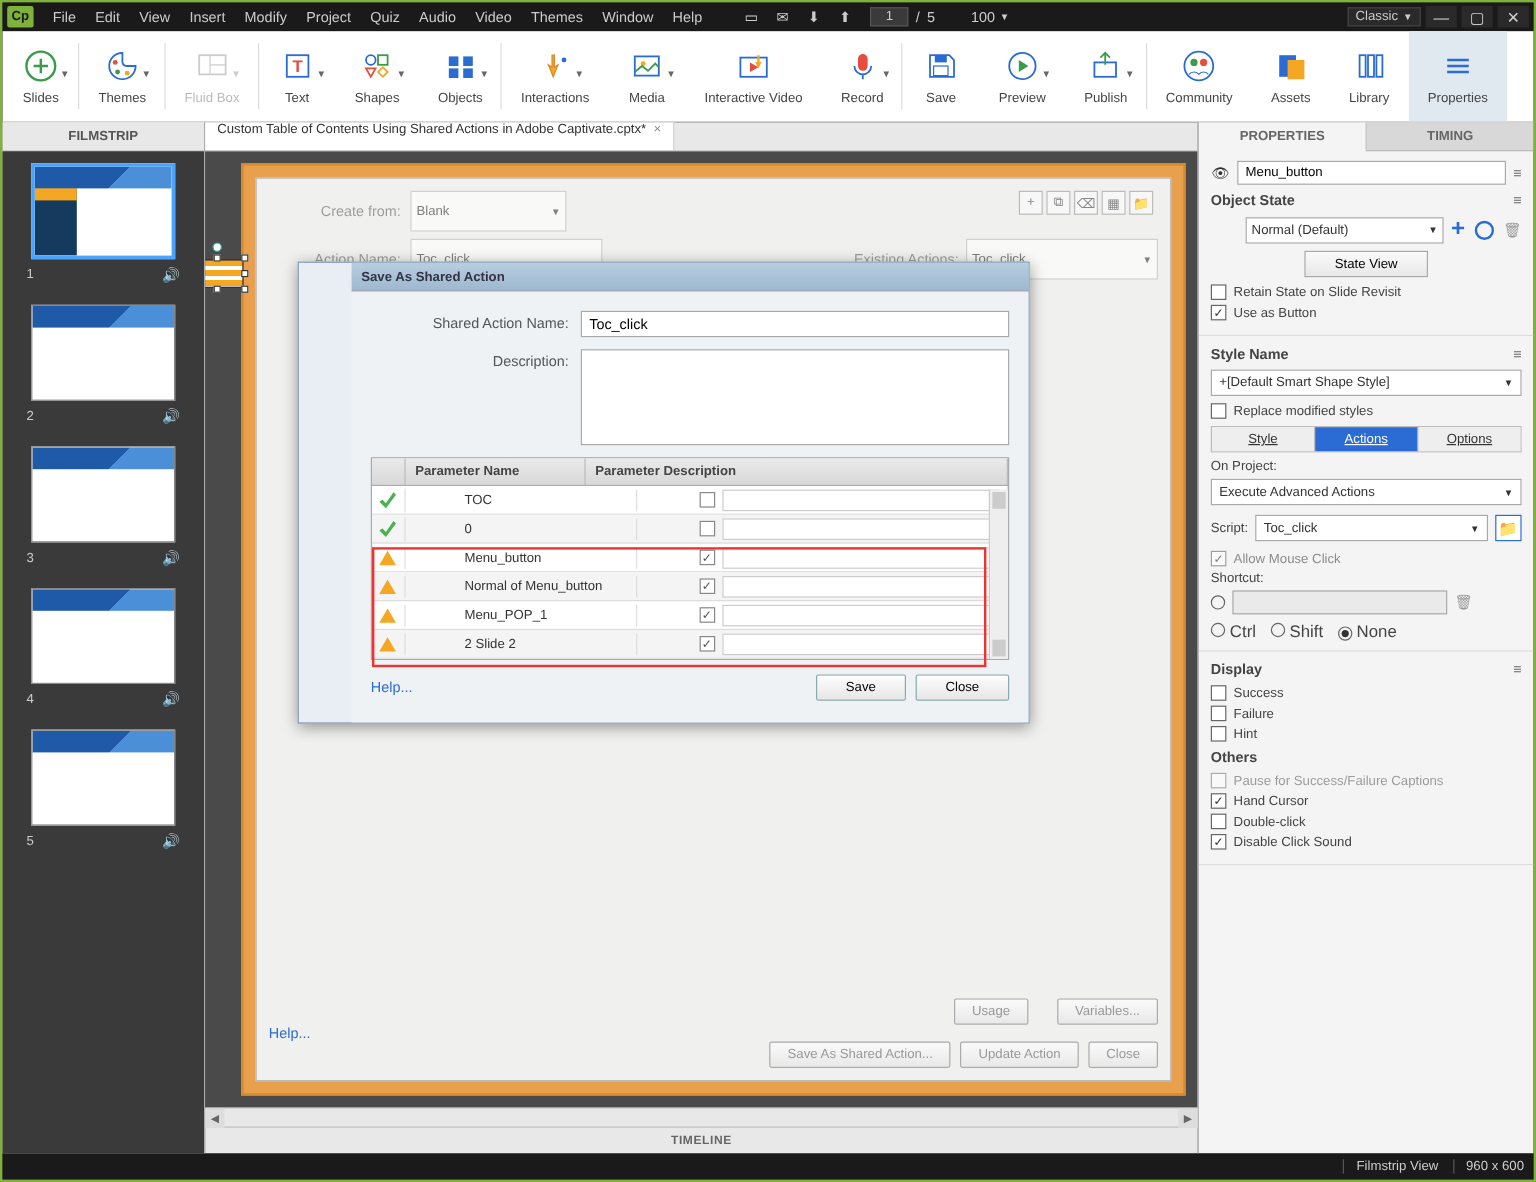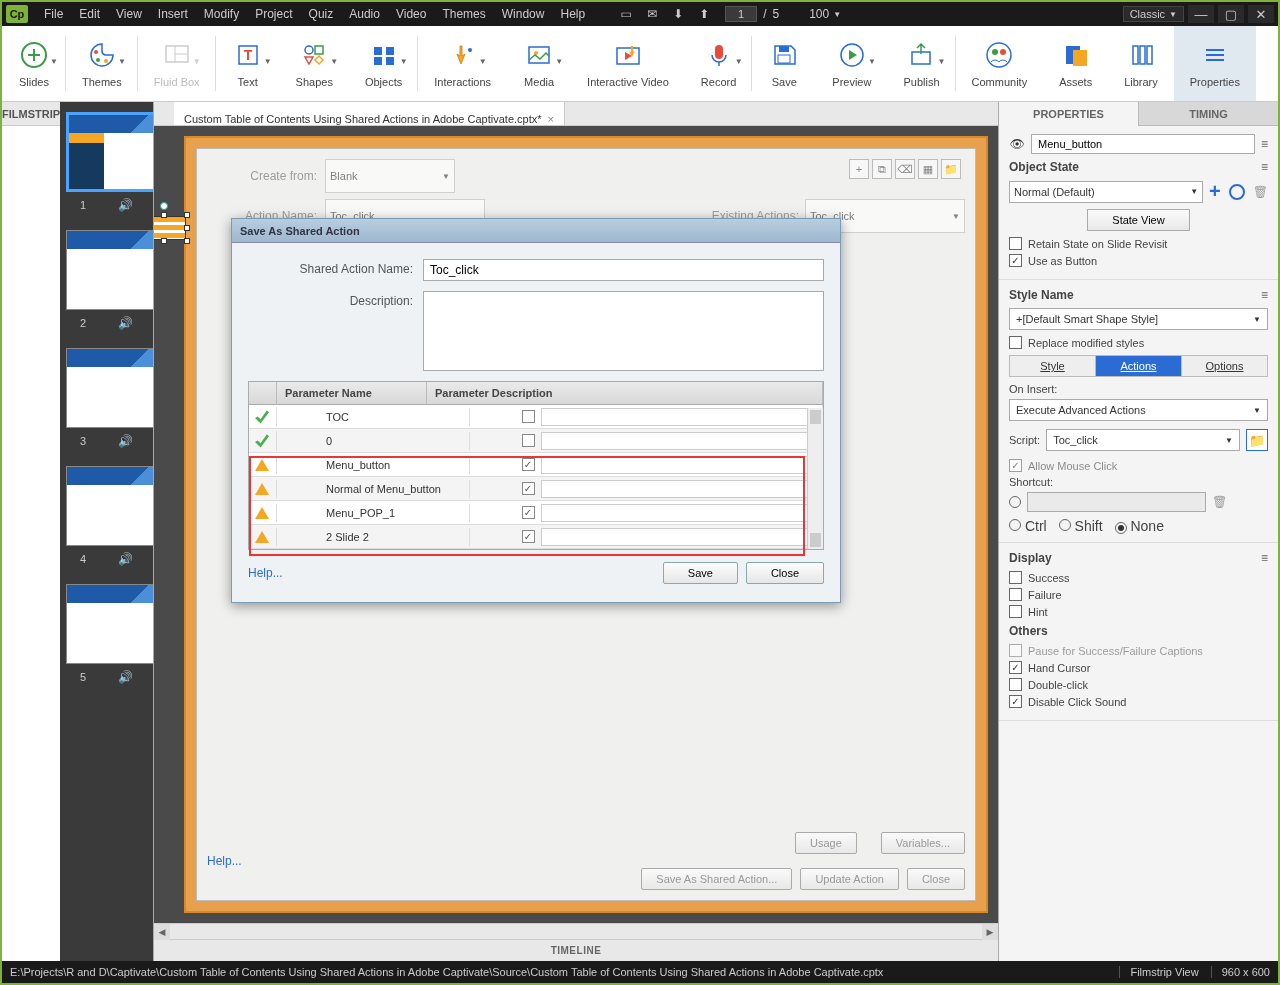--- a/index.html
+++ b/index.html
@@ -24,54 +24,54 @@
 .ribbon-group.sep::after { content:""; position:absolute; right:0; top:10px; bottom:10px; width:1px; background:#ddd; }
 .ribbon-icon { width: 32px; height: 32px; display:flex; align-items:center; justify-content:center; margin-bottom:5px; position:relative; }
 .ribbon-label { font-size: 11px; color: #444; }
 .ribbon-group.disabled .ribbon-label { color: #bbb; }
 .icon-chevron { font-size:8px; color:#666; position:absolute; right:-8px; bottom:5px; }
 
 
 .main-area { display: flex; height: calc(100% - 24px - 76px - 22px); }
 
 
-.filmstrip { width: 152px; background: #fff; border-right: 1px solid #aaa; display:flex; }
+.filmstrip { width: 169px; background: #fff; border-right: 1px solid #aaa; display:flex; flex-direction:column; }
 .filmstrip-header { height: 24px; background: #e8e8e8; border-bottom:1px solid #ccc; display:flex; align-items:center; justify-content:center; font-size:11px; font-weight:bold; color:#555; }
 .filmstrip-body { flex:1; overflow-y:auto; background:#3a3a3a; padding: 10px 6px; }
 .thumb-wrap { margin-bottom: 18px; }
 .thumb { width: 120px; height: 80px; background:#fff; border:1px solid #888; margin: 0 auto 6px; position:relative; overflow:hidden; }
 .thumb.selected { border: 3px solid #4aa3ff; }
 .thumb-banner { height:18px; background: linear-gradient(135deg,#1e5aa8 60%, #4a8fd8 60%); }
 .thumb-left { position:absolute; left:0; top:18px; bottom:0; width:35px; background:#163a5e; }
 .thumb-accent { position:absolute; left:0; top:18px; width:35px; height:10px; background:#f5a623; }
 .thumb-meta { display:flex; justify-content:space-between; align-items:center; padding: 0 14px; color:#ccc; font-size:11px; }
 .thumb-audio { font-size:12px; }
 
 
 .stage-wrap { flex:1; display:flex; flex-direction:column; background:#4a4a4a; }
 .tabbar { height:24px; background:#e8e8e8; display:flex; align-items:center; border-bottom:1px solid #ccc; }
-.doc-tab { padding: 0 10px; height:100%; display:flex; align-items:flex-end; gap:6px; background:#fff; border-right:1px solid #ccc; font-size:11px;margin-left:20px; }
+.doc-tab { padding: 0 10px; height:100%; display:flex; align-items:flex-start; gap:6px; background:#fff; border-right:1px solid #ccc; font-size:11px; }
 .doc-tab .close { color:#888; cursor:pointer; }
 .stage { flex:1; position:relative; overflow:hidden; }
 .stage-inner { position:absolute; inset:10px 10px 10px 30px; background:#e8a04c; border:2px solid #d88a2a; }
 
 
 .adv-dialog { position:absolute; top:10px; left:10px; right:10px; bottom:10px; background:#f0f0ee; border:1px solid #bbb; padding:10px; }
 .adv-title { text-align:center; font-size:14px; color:#555; margin-bottom:8px; }
 .adv-row { display:flex; align-items:center; gap:8px; margin-bottom:6px; opacity:0.6; }
 .adv-label { width:110px; text-align:right; color:#666; font-size:12px; }
 .adv-select { flex:0 0 130px; height:20px; border:1px solid #bbb; background:#fff; padding:16px 4px; font-size:11px; display:flex; align-items:center; justify-content:space-between; }
 .adv-buttons-row { position:absolute; top:10px; right:14px; display:flex; gap:3px; }
 .adv-sq { width:20px; height:20px; border:1px solid #bbb; background:#f7f7f7; display:flex; align-items:center; justify-content:center; font-size:11px; color:#888; }
 .adv-bottom { position:absolute; bottom:10px; left:10px; right:10px; display:flex; align-items:center; gap:8px; }
 .adv-btn { padding: 4px 14px; border:1px solid #aaa; background:linear-gradient(#fafafa,#e8e8e8); color:#999; font-size:11px; border-radius:2px; }
 .adv-help { color:#2a6cd4; font-size:12px; }
 
 
-.shared-dialog { position:absolute; top:80px; left:45px; width:610px; background:#e8eef3; border:1px solid #7a9ab5; box-shadow: 0 3px 12px rgba(0,0,0,0.4); }
+.shared-dialog { position:absolute; top:80px; left:45px; width:610px; background:#e8eef3; border:1px solid #7a9ab5; box-shadow: 0 3px 12px rgba(0,0,0,0.4); padding-left: 44px; }
 .shared-titlebar { height:24px; background: linear-gradient(#b8cde0, #9db8cf); display:flex; align-items:center; padding:0 8px; font-size:11px; font-weight:bold; color:#334; border-bottom:1px solid #88a; }
 .shared-body { padding: 16px; background:#eef2f5; }
 .shared-row { display:flex; margin-bottom:10px; }
 .shared-label { width:175px; text-align:right; padding-right:10px; color:#555; font-size:12px; padding-top:3px; }
 .shared-input { flex:1; height:22px; border:1px solid #aaa; background:#fff; padding:2px 6px; font-size:12px; }
 .shared-textarea { flex:1; height:80px; border:1px solid #aaa; background:#fff; resize:none; }
 
 .param-table { border:1px solid #aaa; margin-top:6px; position:relative; }
 .param-head { display:flex; background:linear-gradient(#eaeaea,#d8d8d8); border-bottom:1px solid #aaa; font-weight:bold; font-size:11px; color:#444; }
 .param-head > div { padding:5px 8px; border-right:1px solid #bbb; }
@@ -115,21 +115,21 @@
 .right-panel { width:280px; background:#f4f4f4; border-left:1px solid #aaa; display:flex; flex-direction:column; overflow-y:auto; }
 .panel-tabs { display:flex; height:24px; }
 .panel-tab { flex:1; display:flex; align-items:center; justify-content:center; font-size:11px; font-weight:bold; background:#d8d8d8; border-bottom:1px solid #bbb; color:#666; cursor:pointer;}
 .panel-tab.active { background:#f4f4f4; border-bottom:none; border-right:1px solid #bbb; }
 .panel-section { padding:8px 10px; border-bottom:1px solid #ddd; }
 .panel-row { display:flex; align-items:center; gap:6px; margin-bottom:6px; }
 .panel-heading { font-weight:bold; font-size:12px; color:#444; margin-bottom:6px; display:flex; align-items:center; justify-content:space-between;}
 .obj-name { flex:1; height:20px; border:1px solid #aaa; background:#fff; padding:1px 6px; font-size:11px; }
 .eye-icon{width:16px;height:16px;display:flex;align-items:center;justify-content:center;}
 .menu-dots{color:#666;}
-.state-select { flex:1; height:22px; border:1px solid #aaa; background:#fff; padding:0 4px; font-size:11px; display:flex; align-items:center; justify-content:space-between;}
+.state-select { flex:1; height:22px; border:1px solid #aaa; background:#fff; padding:0 4px; font-size:11px; display:flex; align-items:center; justify-content:space-between;margin-left:29px;}
 .state-btns { display:flex; gap:8px; align-items:center; }
 .plus-icon{color:#2a6cd4;font-size:20px;font-weight:bold;}
 .reset-icon{width:16px;height:16px;border:2px solid #2a6cd4;border-radius:50%;position:relative;}
 .trash-icon{color:#999;}
 .state-view-btn { display:block; margin:6px auto; padding:4px 24px; border:1px solid #aaa; background:linear-gradient(#fafafa,#e8e8e8); font-size:11px; }
 .cb-row{display:flex;align-items:center;gap:6px;font-size:11px;color:#444;margin:4px 0;}
 .cb{width:13px;height:13px;border:1px solid #666;background:#fff;display:flex;align-items:center;justify-content:center;font-size:10px;}
 .cb.checked::after{content:"✓";color:#333;}
 .style-select{width:100%;height:22px;border:1px solid #aaa;background:#fff;padding:0 6px;font-size:11px;display:flex;align-items:center;justify-content:space-between;}
 .sub-tabs{display:flex;margin:6px 0;border:1px solid #bbb;}
@@ -661,21 +661,21 @@
         </div>
       <div class="cb-row" style="margin-top:6px">
           <span class="cb"></span>
           <span>Replace modified styles</span>
         </div>
       <div class="sub-tabs">
         <div class="sub-tab">Style</div>
         <div class="sub-tab active">Actions</div>
         <div class="sub-tab">Options</div>
       </div>
-      <label class="field-label">On Insert:</label>
+      <label class="field-label">On Project:</label>
       <div class="style-select">
           <span>Execute Advanced Actions</span>
           <span style="font-size:8px">▼</span>
         </div>
       <div class="script-row" style="margin-top:8px">
         <span style="font-size:11px;color:#444">Script:</span>
         <div class="style-select" style="flex:1">
             <span>Toc_click</span>
             <span style="font-size:8px">▼</span>
           </div>
@@ -733,18 +733,17 @@
       <div class="cb-row">
           <span class="cb checked"></span>
           <span>Disable Click Sound</span>
         </div>
     </div>
   </div>
 
 </div>
 
 <div class="statusbar">
-  <span>E:\Projects\R and D\Captivate\Custom Table of Contents Using Shared Actions in Adobe Captivate\Source\Custom Table of Contents Using Shared Actions in Adobe Captivate.cptx</span>
   <div class="right">
     <span class="status-sep">Filmstrip View</span>
     <span class="status-sep">960 x 600</span>
   </div>
 </div>
 
 </body></html>

